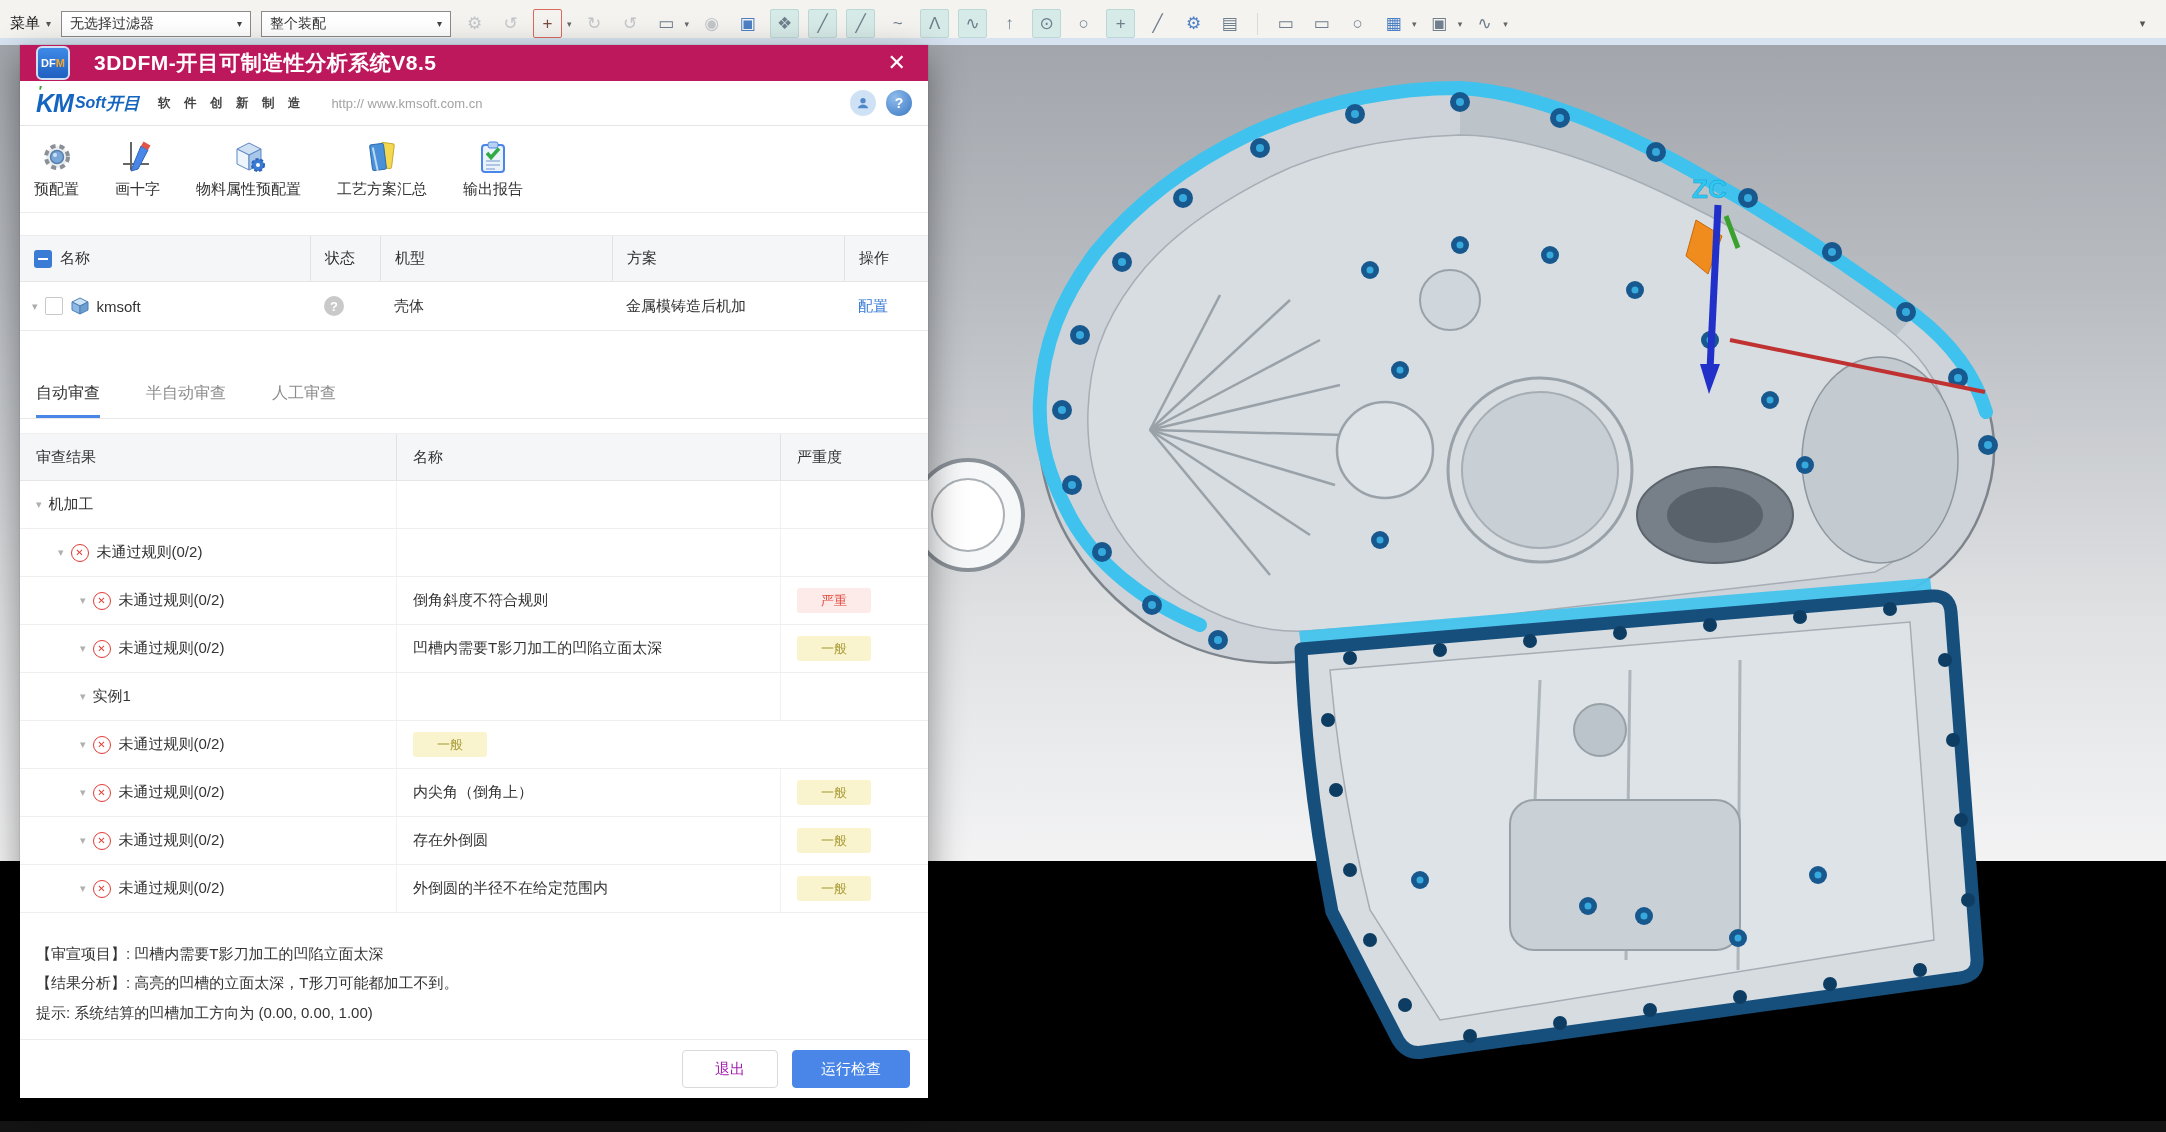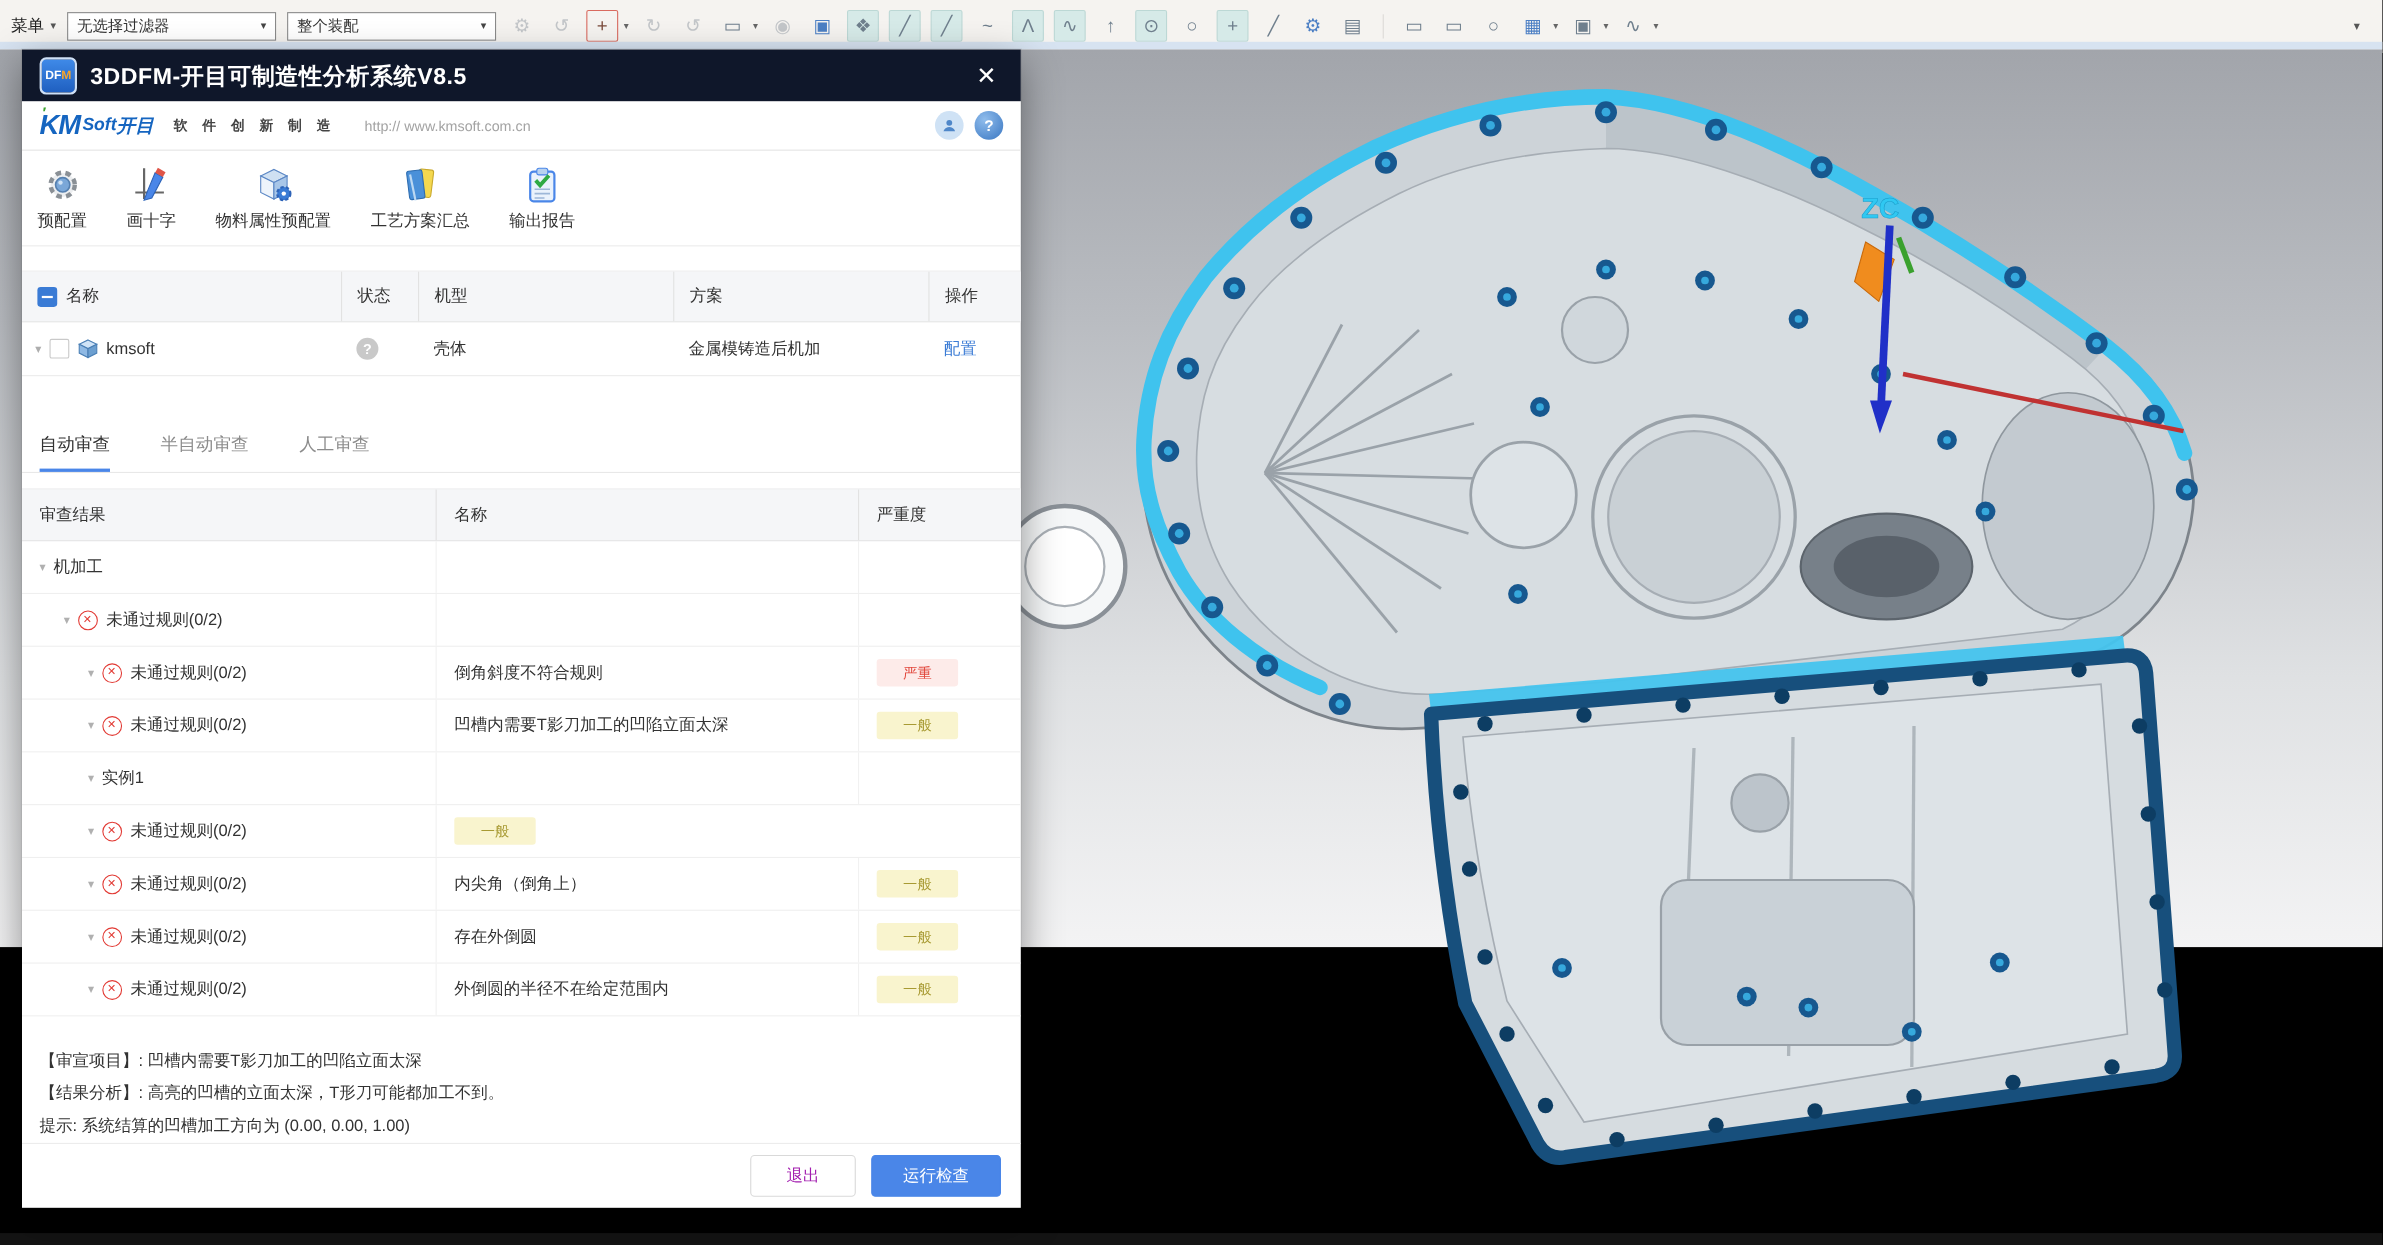--- a/index.html
+++ b/index.html
@@ -28,21 +28,21 @@
 
   
   #viewport{position:absolute;left:0;top:45px;width:2166px;height:816px;
             background:linear-gradient(180deg,#a2a5ab 0%,#b9bcc1 30%,#dfe1e3 70%,#f3f3f4 100%);}
   #model-svg{position:absolute;left:900px;top:-5px;}
   #bottom-bar{position:absolute;left:0;top:1121px;width:2166px;height:11px;background:#141414;}
 
   
   #dialog{position:absolute;left:20px;top:45px;width:908px;height:1053px;background:#fff;
           box-shadow:0 12px 34px rgba(0,0,0,.42),0 0 0 1px rgba(0,0,0,.06);display:flex;flex-direction:column;}
-  #dlg-title{height:47px;background:#0f172a;display:flex;align-items:center;padding:0 16px;gap:12px;flex:none;}
+  #dlg-title{height:36px;background:#be185d;display:flex;align-items:center;padding:0 16px;gap:24px;flex:none;}
   #dfm-badge{width:30px;height:30px;border-radius:6px;background:linear-gradient(#3f8ae8,#1f5fc0);
              border:2px solid #cfe0f5;display:flex;align-items:center;justify-content:center;
              font-size:11px;font-weight:bold;letter-spacing:0;}
   #dfm-badge .df{color:#fff;}
   #dfm-badge .m{color:#f5a52d;}
   #dlg-title .ttl{color:#fff;font-size:21px;font-weight:bold;letter-spacing:.5px;}
   #dlg-close{margin-left:auto;color:#fff;font-size:22px;line-height:1;cursor:default;padding:4px 6px;}
 
   #dlg-brand{height:44px;border-bottom:1px solid #e4e4e4;display:flex;align-items:center;padding:0 16px;flex:none;}
   .logo-km{font-style:italic;font-weight:900;font-size:25px;color:#1565c0;letter-spacing:-1px;position:relative;}

